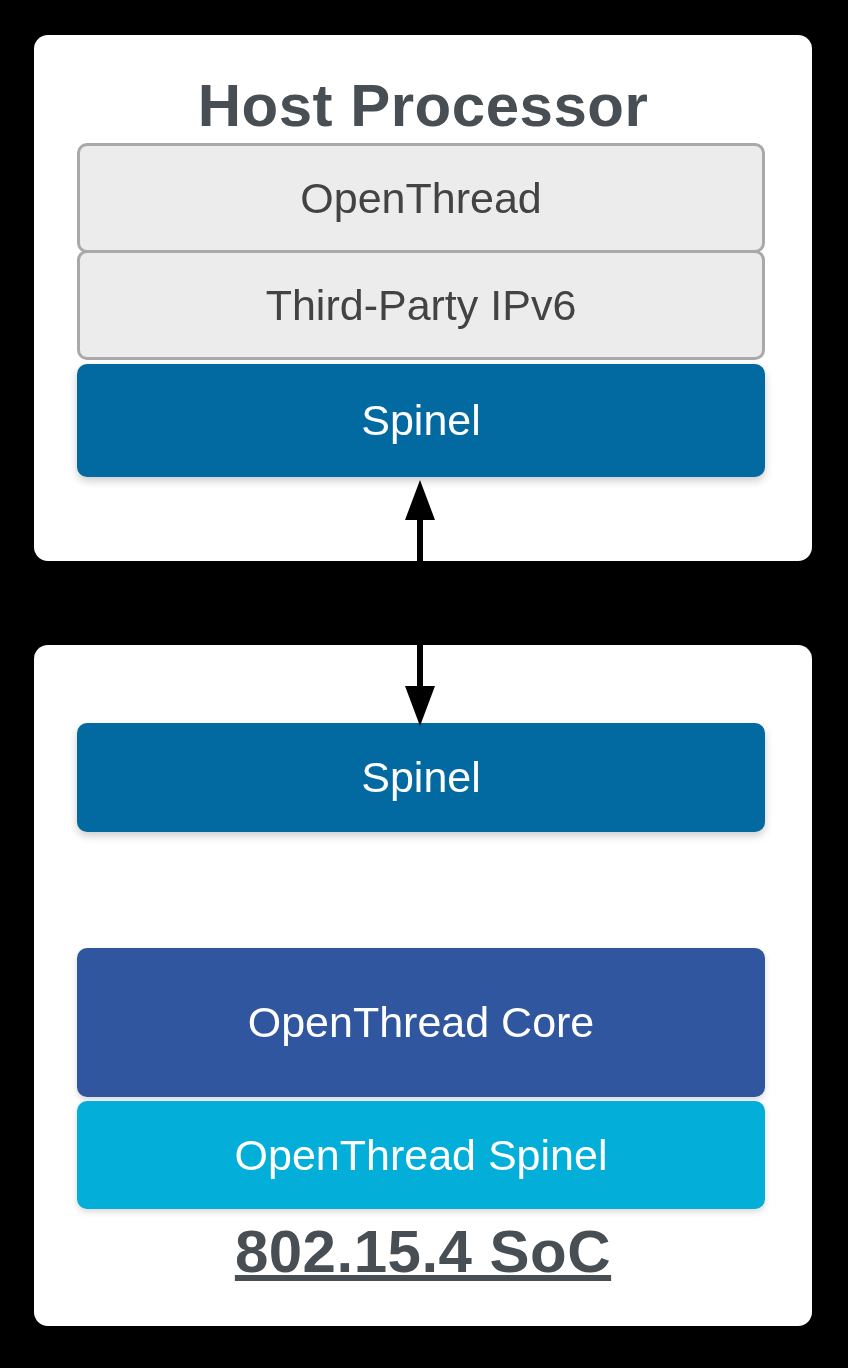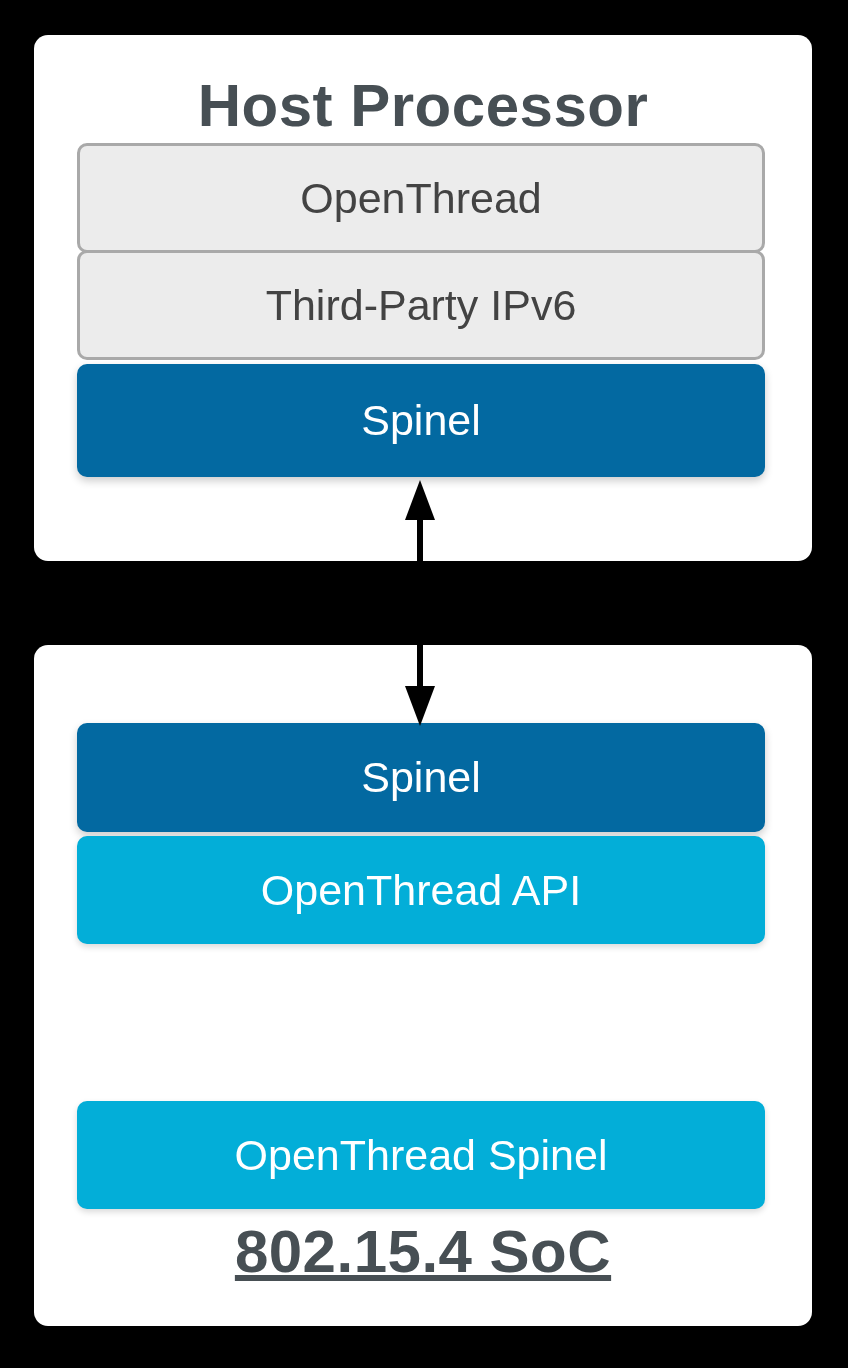--- a/index.html
+++ b/index.html
@@ -85,24 +85,24 @@
   <div class="layer red host-spinel">
     <span>Spinel</span>
   </div>
 </div>
 
 <div class="card bottom">
   <div class="layer red soc-spinel">
     <span>Spinel</span>
   </div>
 
-  <div class="layer cyan soc-api">
-    <span>OpenThread API</span>
+
+  <div class="layer blue soc-core">
+    <span>OpenThread Core</span>
   </div>
-
 
   <div class="layer cyan soc-drivers">
     <span>OpenThread Spinel</span>
   </div>
 
   <div class="card-title">802.15.4 SoC</div>
 </div>
 
 <svg class="connector-arrow" viewBox="0 0 48 250" xmlns="http://www.w3.org/2000/svg" aria-hidden="true">
   <polygon points="24,2 9,42 39,42" fill="#000000"></polygon>

